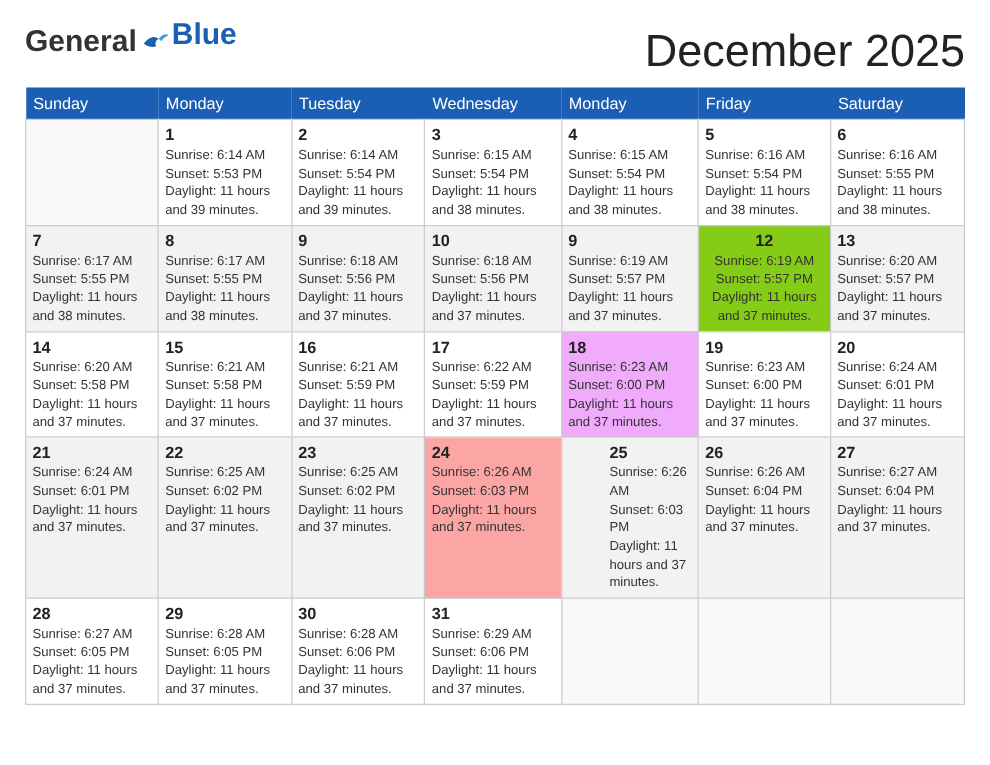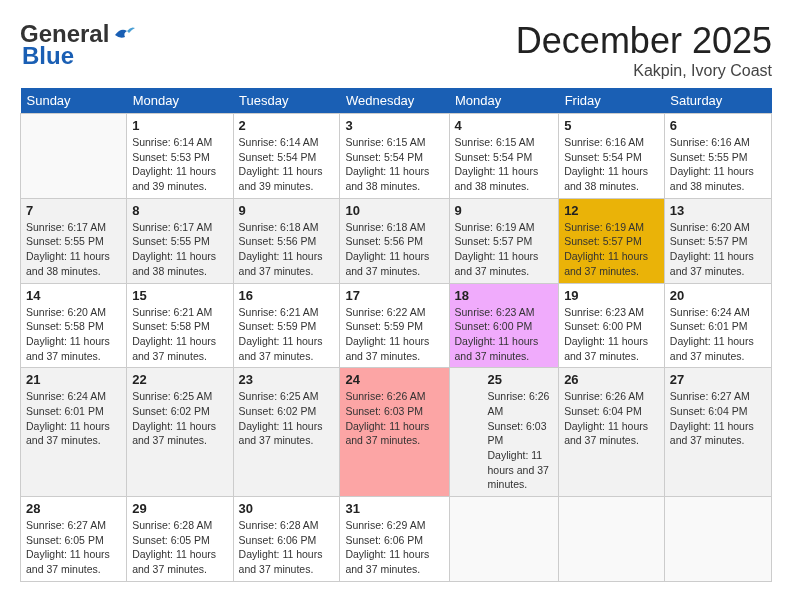--- a/index.html
+++ b/index.html
@@ -11,21 +11,21 @@
       padding: 20px;
     }
     .header {
       display: flex;
       justify-content: space-between;
       align-items: flex-start;
       margin-bottom: 8px;
     }
     .logo {
       display: flex;
-      flex-direction: column;
+      flex-direction: row;
       align-items: flex-start;
     }
     .title-block {
       text-align: right;
     }
     .month-title {
       font-size: 36px;
       color: #222;
       font-weight: normal;
     }
@@ -77,21 +77,20 @@
       <span style="font-size:24px; font-weight:bold; color:#333;">General</span>
       <svg width="22" height="18" viewBox="0 0 22 18" style="margin-left:2px;">
         <path d="M2 10 Q8 2 14 6 Q10 8 12 12 Q7 14 2 10Z" fill="#1a5fb4"></path>
         <path d="M14 6 Q18 1 22 3 Q18 5 16 8Z" fill="#4a9fd4"></path>
       </svg>
     </div>
     <span style="font-size:24px; font-weight:bold; color:#1a5fb4; margin-top:-6px; margin-left:2px;">Blue</span>
   </div>
   <div class="title-block">
     <div class="month-title">December 2025</div>
-    <div class="subtitle">Kakpin, Ivory Coast</div>
   </div>
 </div>
 
 <table class="calendar">
   <thead>
     <tr>
     <th>Sunday</th>
         <th>Monday</th>
         <th>Tuesday</th>
         <th>Wednesday</th>
@@ -142,21 +141,21 @@
           <div class="cell-text">Sunrise: 6:18 AM<br>Sunset: 5:56 PM<br>Daylight: 11 hours and 37 minutes.</div>
         </td>
         <td style="background: rgb(242, 242, 242);">
           <div class="day-num">10</div>
           <div class="cell-text">Sunrise: 6:18 AM<br>Sunset: 5:56 PM<br>Daylight: 11 hours and 37 minutes.</div>
         </td>
         <td style="background: rgb(242, 242, 242);">
           <div class="day-num">9</div>
           <div class="cell-text">Sunrise: 6:19 AM<br>Sunset: 5:57 PM<br>Daylight: 11 hours and 37 minutes.</div>
         </td>
-        <td style="background: #eab308;">
+        <td style="background: #84cc16; text-align: center;">
           <div class="day-num">12</div>
           <div class="cell-text">Sunrise: 6:19 AM<br>Sunset: 5:57 PM<br>Daylight: 11 hours and 37 minutes.</div>
         </td>
         <td style="background: rgb(242, 242, 242);">
           <div class="day-num">13</div>
           <div class="cell-text">Sunrise: 6:20 AM<br>Sunset: 5:57 PM<br>Daylight: 11 hours and 37 minutes.</div>
         </td>
       </tr>
       <tr>
         <td style="background: rgb(255, 255, 255);">

